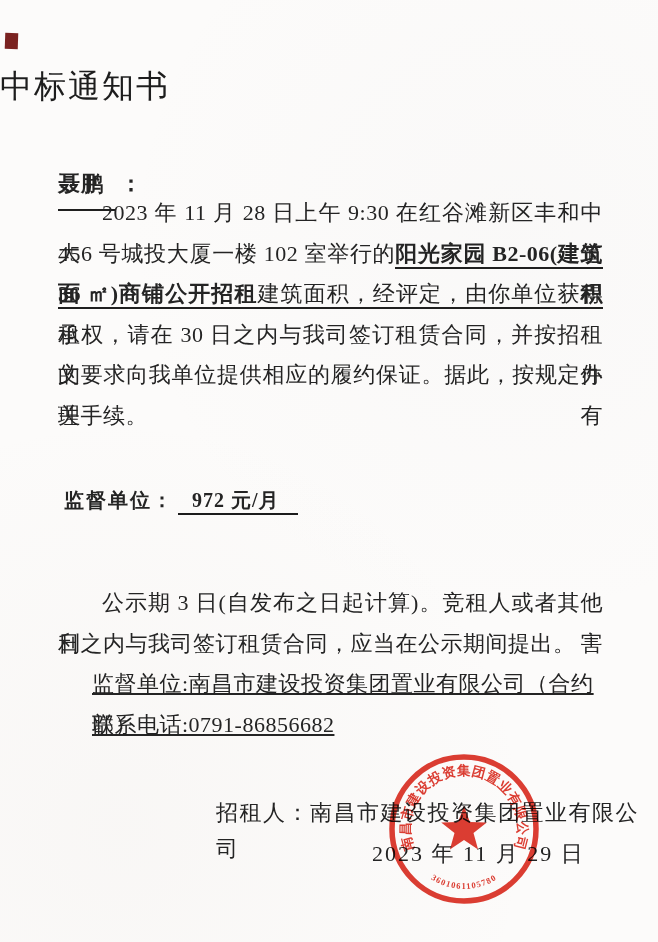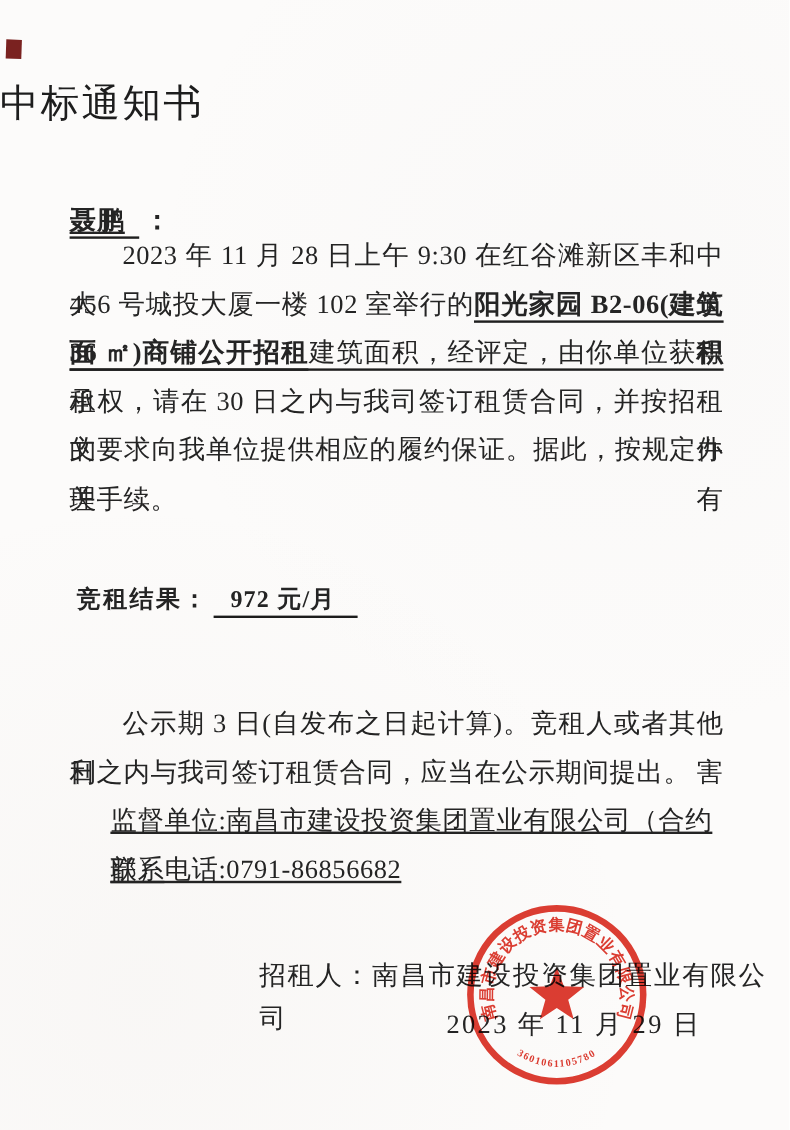--- a/index.html
+++ b/index.html
@@ -16,21 +16,21 @@
   }
   .title{
     position:absolute;left:0;top:62px;width:100%;
     font-size:32px;line-height:48px;letter-spacing:2px;
     color:#1d1d1d;
   }
   .salutation{
     position:absolute;left:58px;top:166px;height:36px;line-height:36px;
     font-size:22px;font-weight:700;letter-spacing:1px;
   }
-  .salutation .name{border-bottom:2px solid #1f1f1f;padding-right:12px;padding-bottom:1px;text-decoration:underline;}
+  .salutation .name{border-bottom:2px solid #1f1f1f;padding-right:12px;padding-bottom:13px;}
   .salutation .colon{margin-left:4px;}
   .text-block{
     position:absolute;left:58px;width:545px;font-size:22px;letter-spacing:0.5px;
   }
   .body-block{top:193px;}
   .notice-block{top:583px;}
   .line{height:40.5px;line-height:40.5px;}
   .line.fill{text-align:justify;text-align-last:justify;}
   .line.indent{text-indent:44px;}
   .line.hang{padding-left:34px;text-decoration:underline;}
@@ -78,21 +78,21 @@
   <div class="text-block body-block">
       <div class="line indent fill"><span>2023 年 11 月 28 日上午 9:30 在红谷滩新区丰和中大道</span></div>
       <div class="line fill"><span>456 号城投大厦一楼 102 室举行的</span><span class="em">阳光家园 B2-06(建筑面积</span></div>
       <div class="line fill"><span class="em">36 ㎡)商铺公开招租</span><span>建筑面积，经评定，由你单位获得承</span></div>
       <div class="line fill"><span>租权，请在 30 日之内与我司签订租赁合同，并按招租文件</span></div>
       <div class="line fill"><span>的要求向我单位提供相应的履约保证。据此，按规定办理有</span></div>
       <div class="line"><span>关手续。</span></div>
     </div>
 
   <div class="result">
-    <span class="label">竞租结果：</span><span class="value">972 元/月</span>
+    <span class="label">监督单位：</span><span class="value">972 元/月</span>
   </div>
 
   <div class="text-block notice-block">
       <div class="line indent fill"><span>公示期 3 日(自发布之日起计算)。竞租人或者其他利害</span></div>
       <div class="line"><span>日之内与我司签订租赁合同，应当在公示期间提出。</span></div>
       <div class="line hang"><span>监督单位:南昌市建设投资集团置业有限公司（合约部）</span></div>
       <div class="line hang"><span>联系电话:0791-86856682</span></div>
     </div>
 
   <div class="lessor">招租人：南昌市建设投资集团置业有限公司</div>

